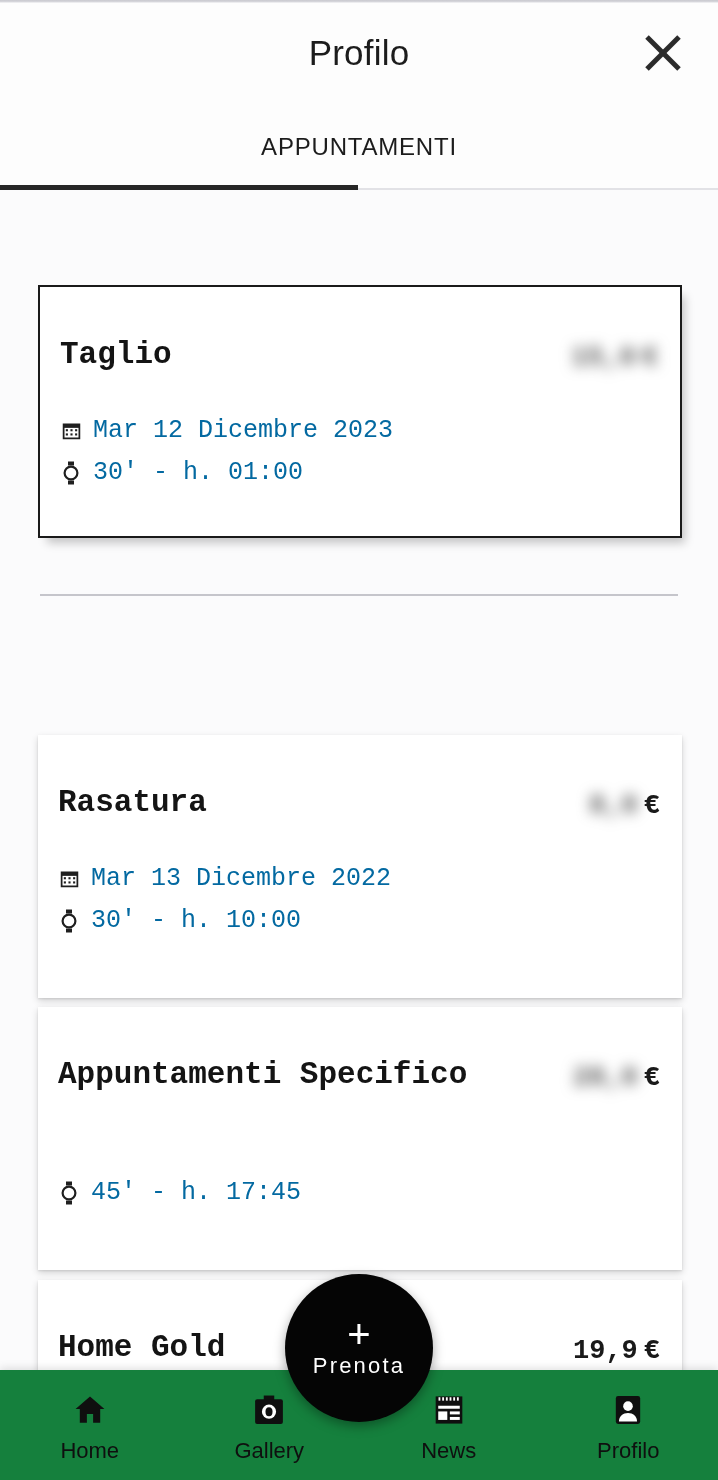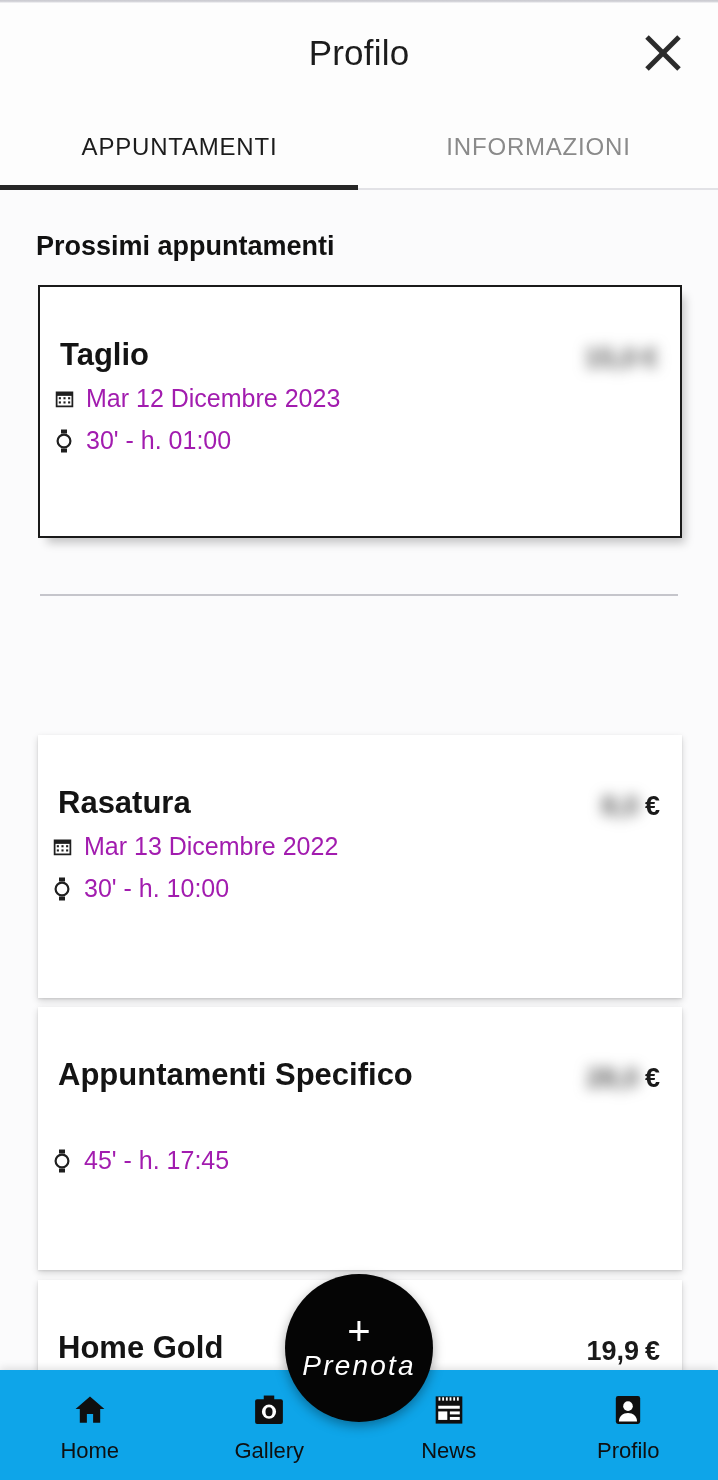--- a/index.html
+++ b/index.html
@@ -136,20 +136,21 @@
 
   #card-0 { top: 95px;  height: 253px; }
   #card-1 { top: 545px; height: 263px; }
   #card-2 { top: 817px; height: 263px; }
   #card-3 { top: 1090px; height: 263px; }
 
   .card-inner {
     position: relative;
     height: 100%;
     padding: 0;
+    font-family: Liberation Mono, monospace;
   }
   .card-title {
     position: absolute;
     left: 20px;
     top: 50px;
     font-size: 31px;
     font-weight: bold;
     color: #141414;
     white-space: nowrap;
   }
@@ -170,27 +171,28 @@
     color: #555;
     font-weight: bold;
   }
   .price-all-blurred {
     filter: blur(7px);
     color: #555;
   }
 
   .meta-row {
     position: absolute;
-    left: 13px;
+    left: 20px;
     display: flex;
     align-items: center;
     gap: 11px;
     font-size: 25px;
-    color: #a21caf;
+    color: #0369a1;
     white-space: nowrap;
+    margin-top: 32px;
   }
   .meta-date { top: 97px; }
   .meta-time { top: 139px; }
   .meta-ico {
     width: 22px;
     height: 24px;
     display: flex;
     align-items: center;
     justify-content: center;
     flex: none;
@@ -205,21 +207,21 @@
     top: 404px;
     height: 2px;
     background: #c5c5cb;
   }
 
   
   .bottomnav {
     position: absolute;
     left: 0; right: 0; bottom: 0;
     height: 110px;
-    background: #0ea5e9;
+    background: #15803d;
     box-shadow: 0 -2px 8px rgba(0,0,0,0.12);
     z-index: 5;
     padding-left: 40px;
   }
   .nav-items {
     position: absolute;
     inset: 0;
     display: flex;
     align-items: center;
   }
@@ -265,24 +267,23 @@
     z-index: 10;
     cursor: pointer;
     box-shadow: 0 4px 12px rgba(0,0,0,0.35);
   }
   .fab-plus {
     font-size: 40px;
     line-height: 34px;
     font-weight: 300;
   }
   .fab-label {
-    font-size: 28px;
+    font-size: 22px;
     letter-spacing: 2.2px;
     font-weight: 400;
-    font-style: italic;
   }
 </style>
 </head>
 <body>
 
 <div id="phone">
 
   <div class="top-hairline"></div>
 
   <div class="header">
@@ -294,30 +295,26 @@
           <line x1="39" y1="7" x2="7" y2="39" stroke="#2b2b2b" stroke-width="5" stroke-linecap="butt"></line>
         </svg>
       </span>
     </div>
   </div>
 
   <div class="tabbar">
     <div class="tab active">
       <span>APPUNTAMENTI</span>
     </div>
-    <div class="tab">
-      <span>INFORMAZIONI</span>
-    </div>
     <div class="tab-underline"></div>
     <div class="tab-bottom-line"></div>
   </div>
 
   <div class="content">
 
-    <h2 class="section-title" id="title-upcoming">Prossimi appuntamenti</h2>
 
     <div class="card outlined" id="card-0">
       <div class="card-inner">
         <div class="card-title">Taglio</div>
         <div class="card-price price-all-blurred">
           <span>15,0</span>
           <span>€</span>
         </div>
         <div class="meta-row meta-date">
           <span class="meta-ico">

